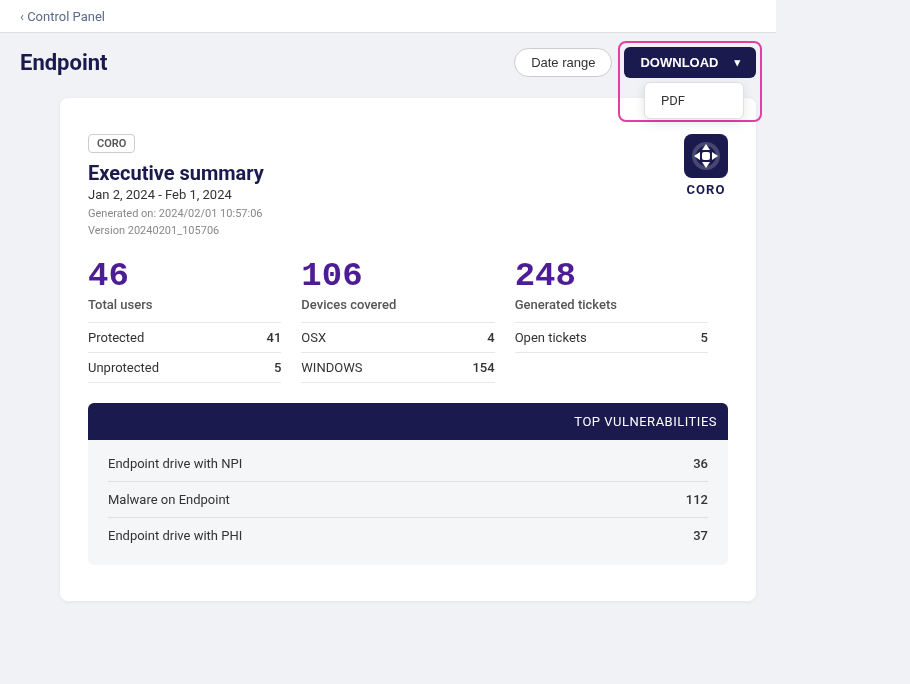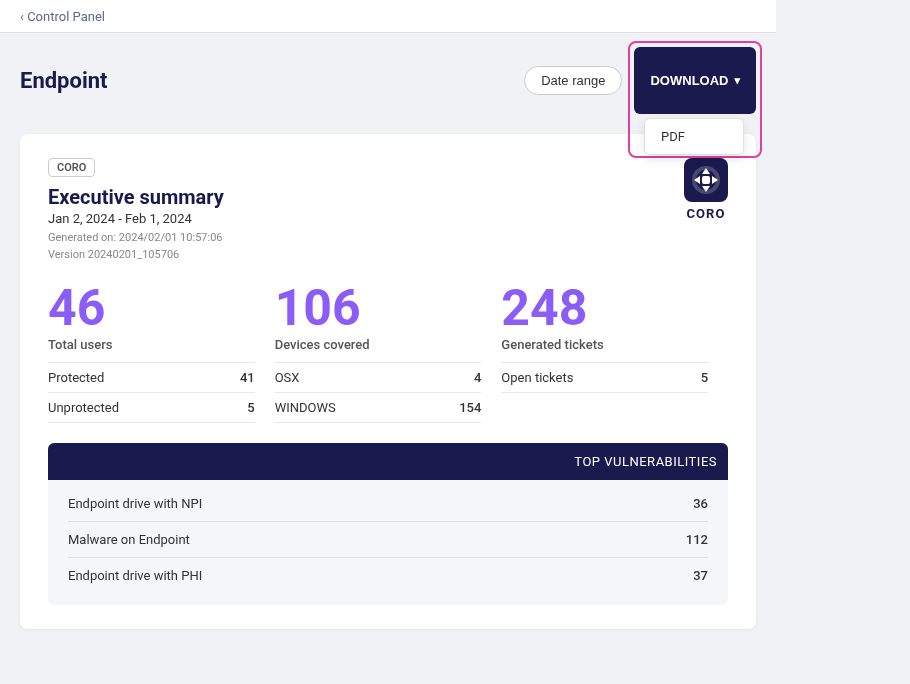--- a/index.html
+++ b/index.html
@@ -55,27 +55,27 @@
       font-size: 13px;
       color: #333;
       cursor: pointer;
       text-align: center;
     }
     .download-btn {
       background: #1a1a4e;
       color: #fff;
       border: none;
       border-radius: 6px;
-      padding: 26px 16px;
+      padding: 8px 16px;
       font-size: 13px;
       font-weight: 600;
       cursor: pointer;
       display: flex;
       align-items: center;
-      gap: 6px;
+      gap: 16px;
       text-align: right;
     }
     .download-btn .chevron {
       font-size: 11px;
     }
     .download-dropdown-wrapper {
       position: relative;
     }
     .download-highlight {
       position: absolute;
@@ -104,22 +104,23 @@
       font-size: 13px;
       color: #333;
       cursor: pointer;
     }
     .main-content {
       padding: 10px 20px 20px 20px;
     }
     .report-card {
       background: #fff;
       border-radius: 8px;
-      padding: 24px 28px;
+      padding: 36px 28px;
       box-shadow: 0 1px 4px rgba(0,0,0,0.06);
+      margin-left: 40px;
     }
     .report-card-header {
       display: flex;
       justify-content: space-between;
       align-items: flex-start;
       margin-bottom: 16px;
     }
     .coro-badge {
       display: inline-block;
       border: 1px solid #ccc;
@@ -165,24 +166,25 @@
     .stats-row {
       display: flex;
       gap: 0;
       margin: 20px 0 16px 0;
     }
     .stat-block {
       flex: 1;
       padding-right: 20px;
     }
     .stat-number {
-      font-size: 50px;
+      font-size: 34px;
       font-weight: 700;
-      color: #8b5cf6;
+      color: #4c1d95;
       line-height: 1;
+      font-family: Liberation Mono, monospace;
     }
     .stat-label {
       font-size: 13px;
       color: #555;
       margin-top: 4px;
       font-weight: 500;
     }
     .stat-rows {
       margin-top: 10px;
       border-top: 1px solid #e8e8e8;

